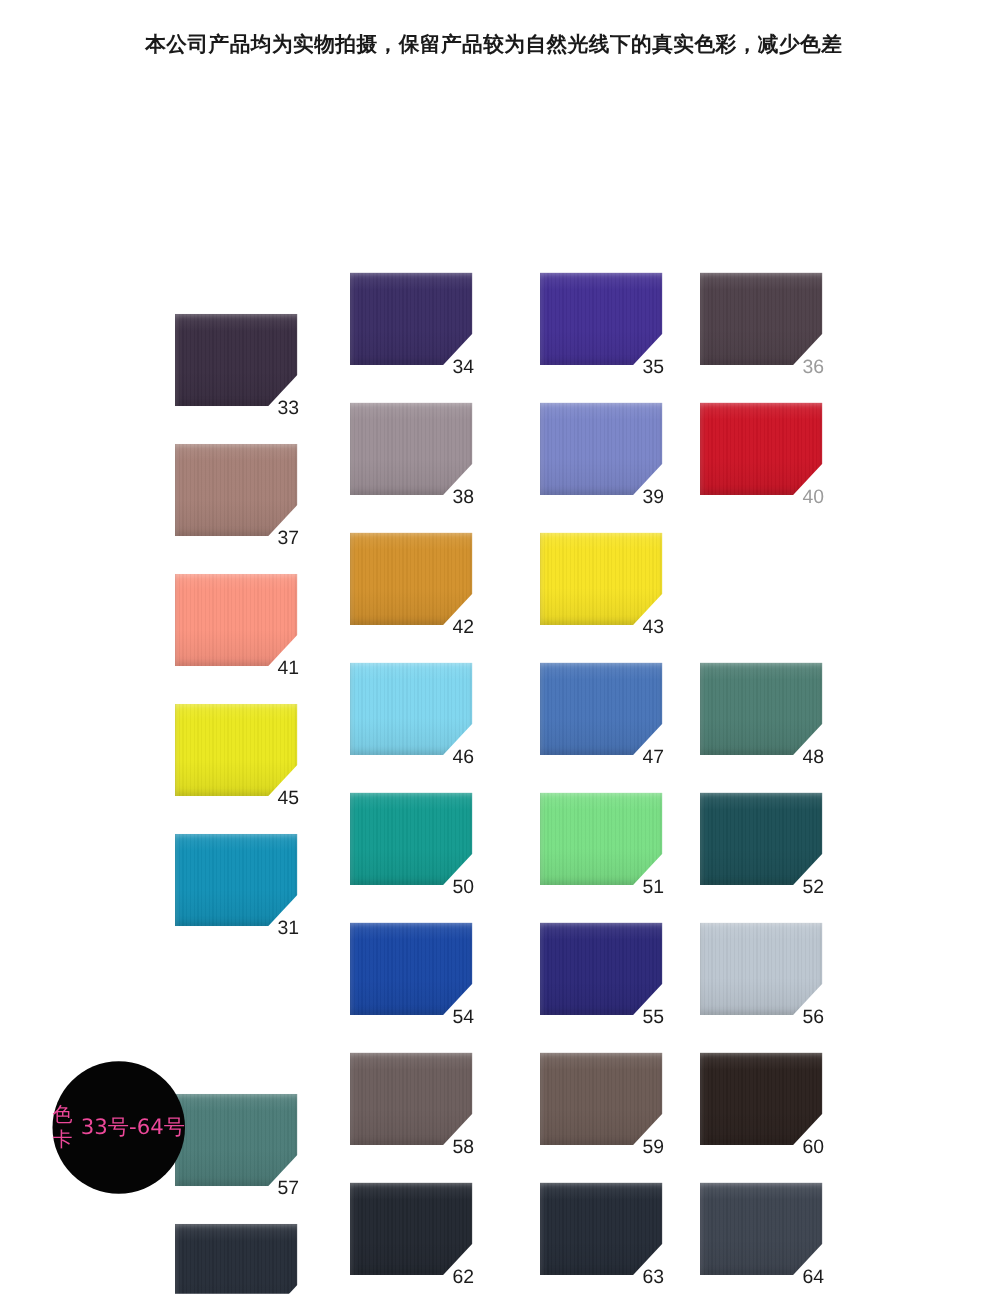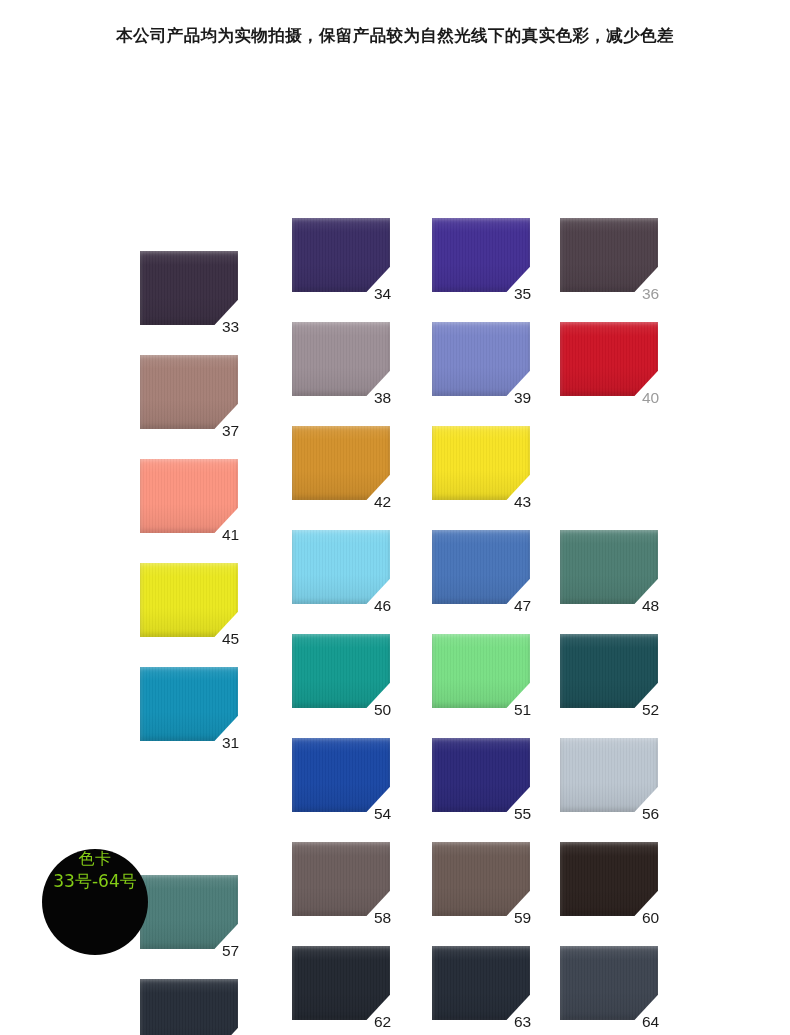--- a/index.html
+++ b/index.html
@@ -47,21 +47,21 @@
     position: relative;
     height: 104px;
   }
   .swatch-cell {
     position: absolute;
     top: 0;
     width: 98px;
     height: 74px;
   }
   .swatch-cell[data-col="0"] { left: 0px; margin-top: 33px; }
-  .swatch-cell[data-col="1"] { left: 140px; margin-left: 12px; }
+  .swatch-cell[data-col="1"] { left: 140px; }
   .swatch-cell[data-col="2"] { left: 280px; margin-left: 12px; }
   .swatch-cell[data-col="3"] { left: 420px; border-radius: 26px; }
 
   
   .chip {
     position: absolute;
     top: 0;
     left: 0;
     width: 98px;
     height: 74px;
@@ -109,25 +109,25 @@
 
   
   .badge {
     position: absolute;
     left: 42px;
     top: 849px;
     width: 106px;
     height: 106px;
     border-radius: 50%;
     background: #050505;
-    color: #84cc16;
+    color: #ec4899;
     display: flex;
-    flex-direction: column;
+    flex-direction: row;
     align-items: center;
-    justify-content: flex-start;
+    justify-content: space-between;
     z-index: 5;
     font-family: "DejaVu Sans", "Liberation Sans", sans-serif;
   }
   .badge-line1 {
     font-size: 16px;
     line-height: 20px;
     letter-spacing: 0.5px;
   }
   .badge-line2 {
     font-size: 17px;

